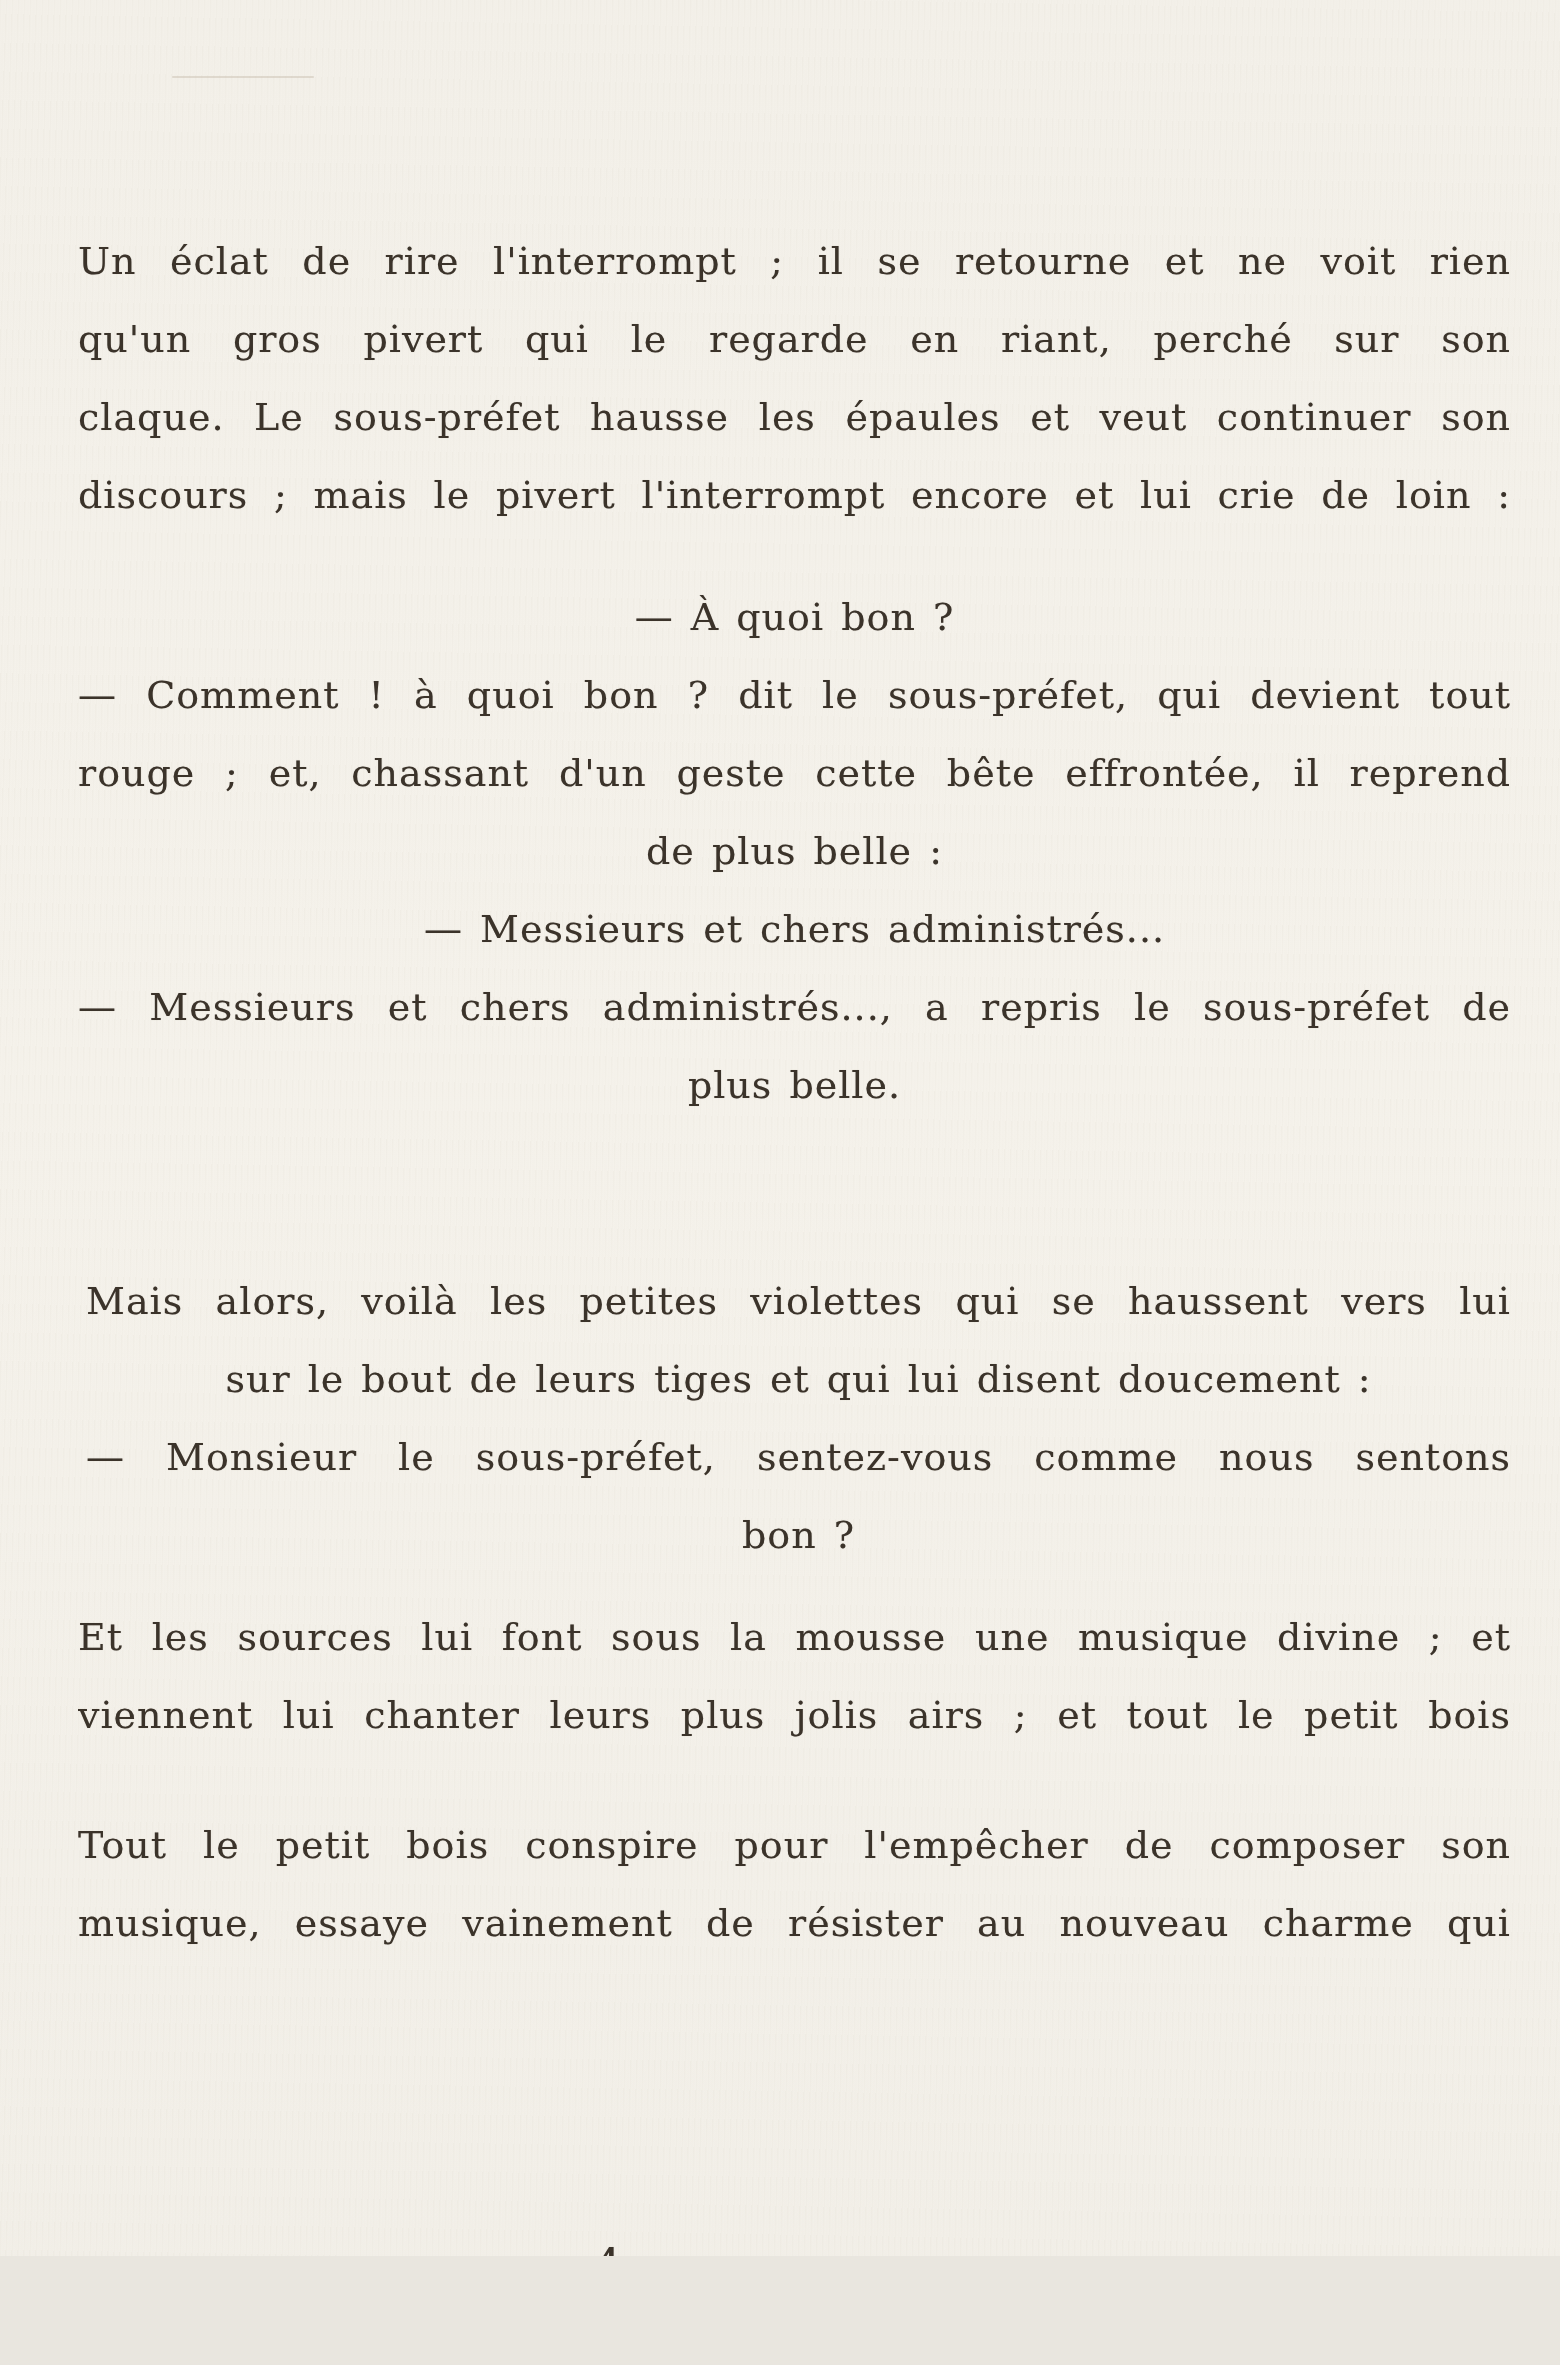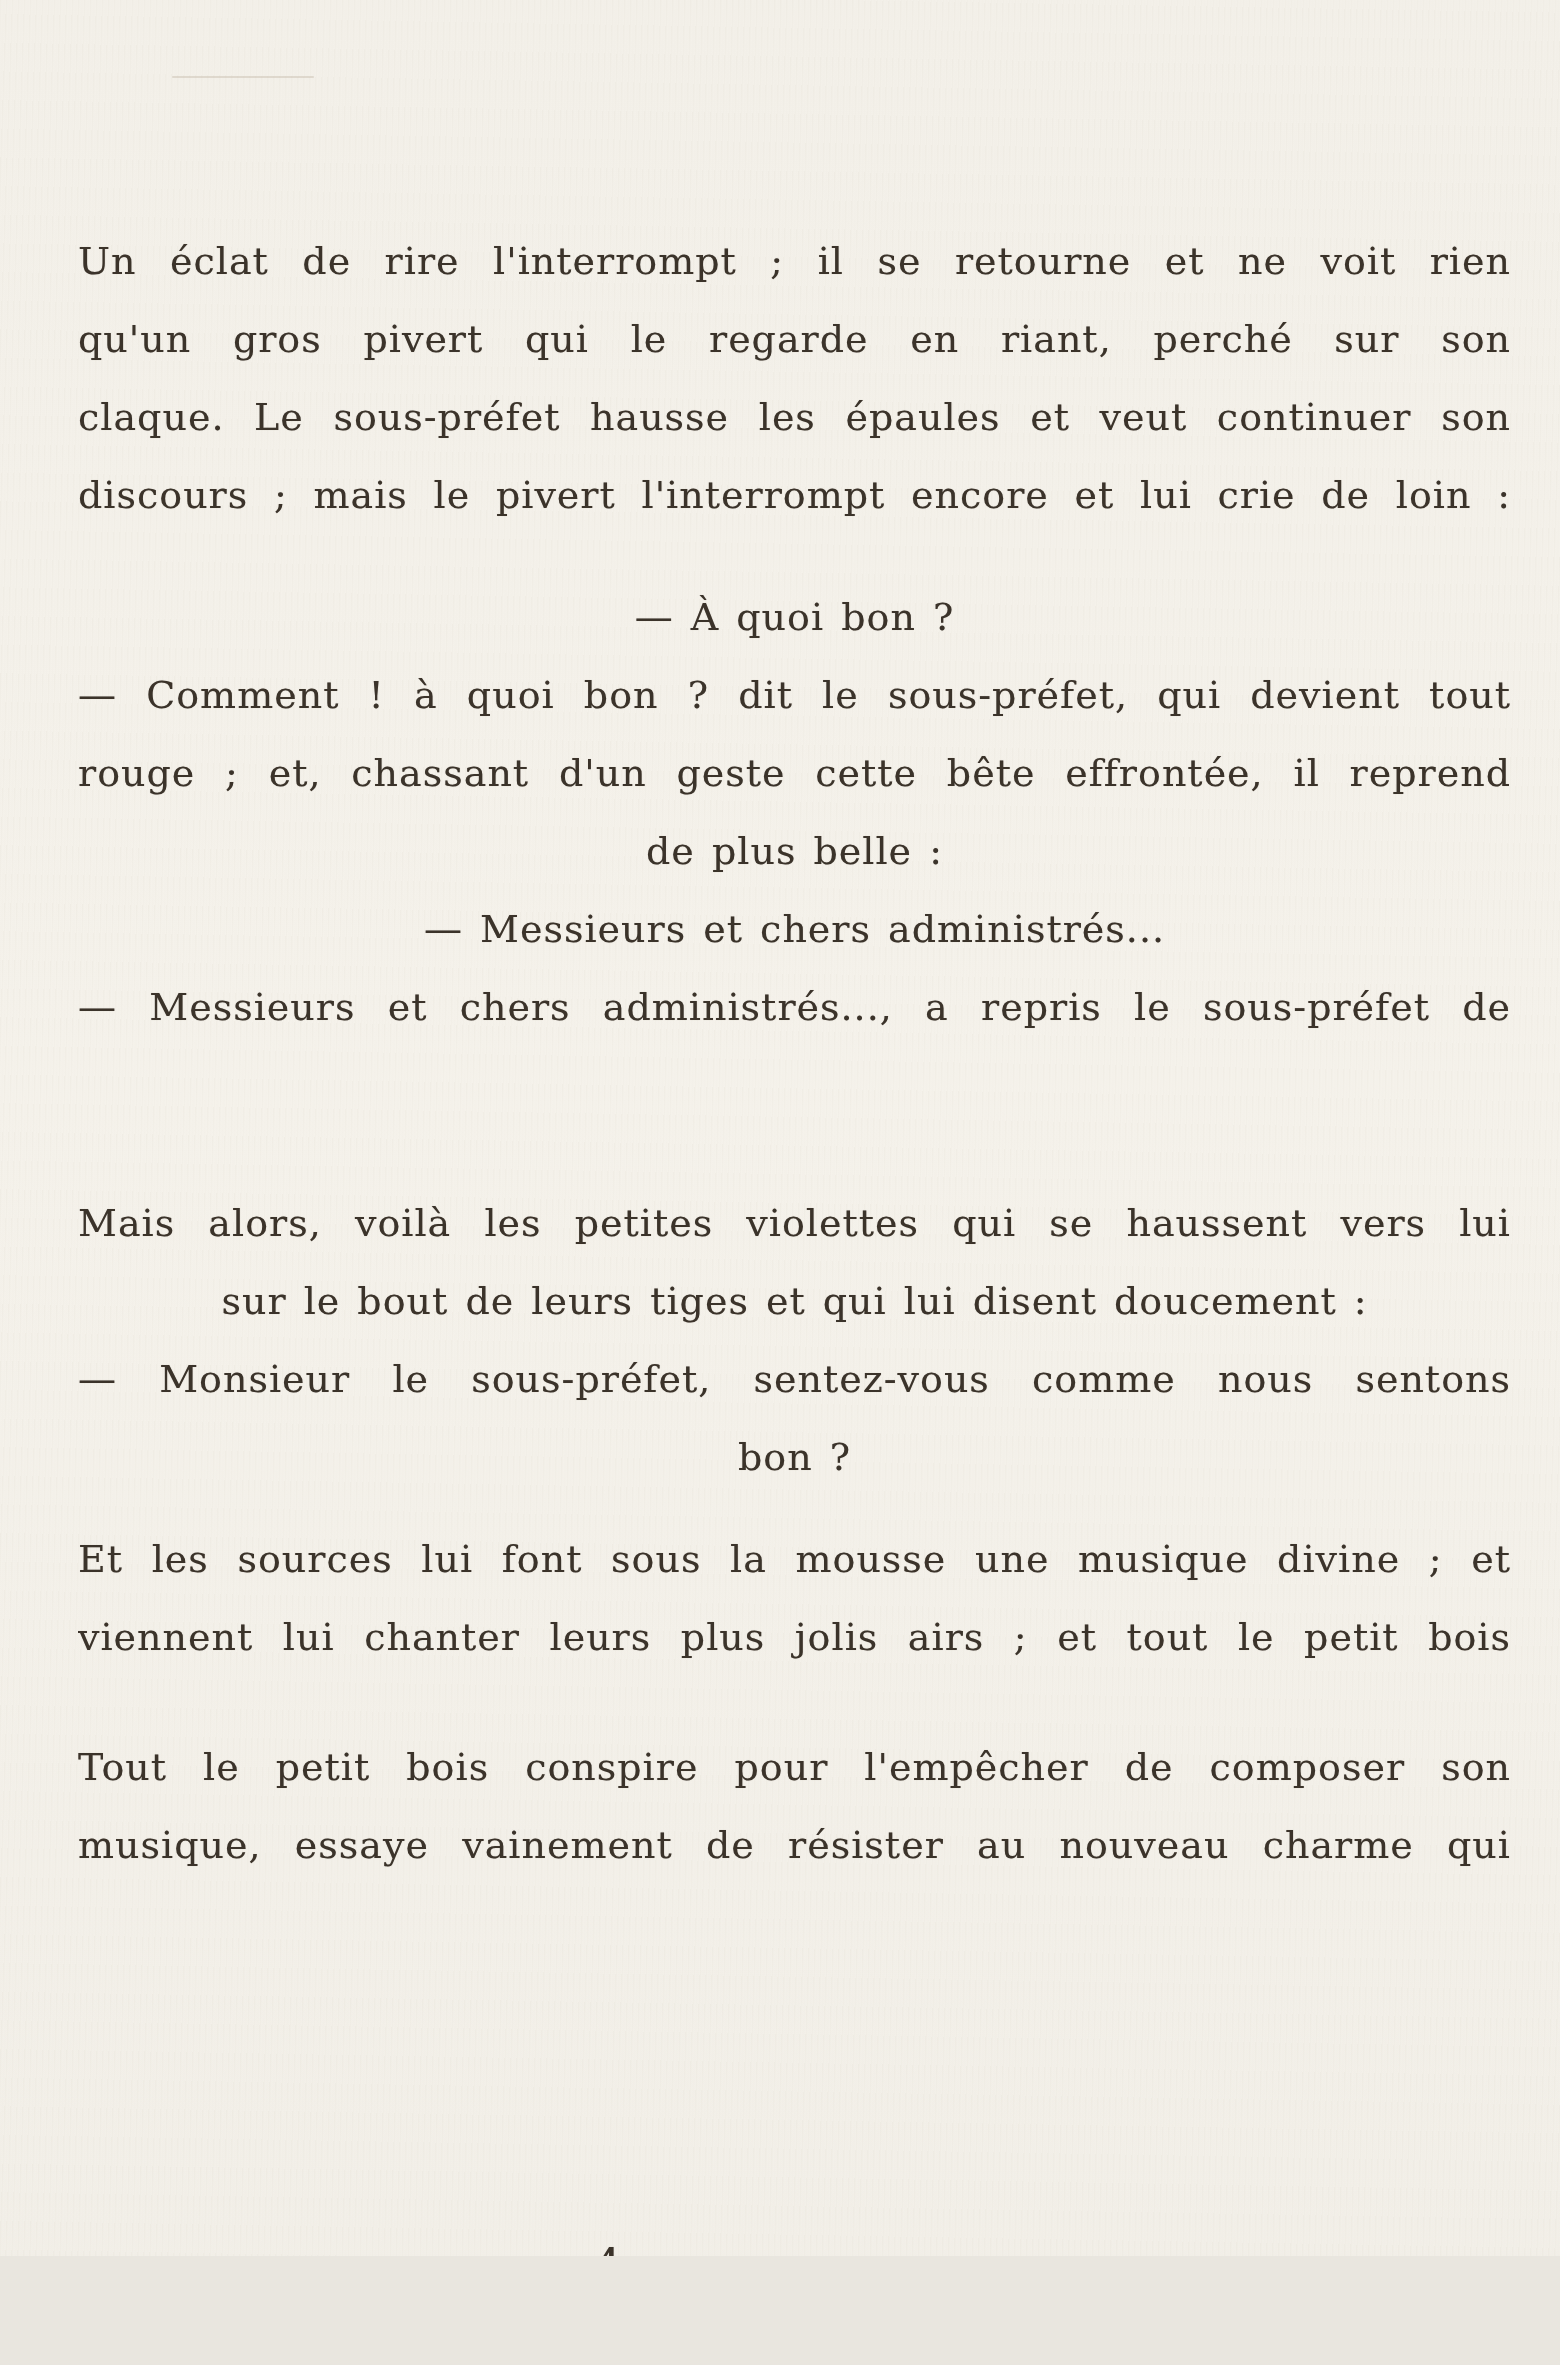--- a/index.html
+++ b/index.html
@@ -36,21 +36,21 @@
     right: 71px;
     top: 222px;
     font-size: 38px;
     letter-spacing: 1px;
     word-spacing: 4px;
     text-shadow: 0 0 0.7px rgba(59,51,42,0.35);
   }
   .para { margin: 0; padding: 0; }
   .m-gap1 { margin-bottom: 44px; }
   .m-gap2 { margin-bottom: 138px; }
-  .m-gap3 { margin-bottom: 23.6px; }
+  .m-gap3 { margin-bottom: 23.6px; margin-left: 8px; }
   .m-gap4 { margin-bottom: 52px; }
   .line {
     height: 78px;
     line-height: 78px;
     white-space: nowrap;
     text-align: center;
   }
   .line.j {
     white-space: normal;
     text-align: justify;
@@ -82,20 +82,21 @@
       <div class="line j">discours ; mais le pivert l'interrompt encore et lui crie de loin :</div>
     </div>
 
     <div class="para m-gap2">
       <div class="line">— À quoi bon ?</div>
       <div class="line j">— Comment ! à quoi bon ? dit le sous-préfet, qui devient tout</div>
       <div class="line j">rouge ; et, chassant d'un geste cette bête effrontée, il reprend</div>
       <div class="line">de plus belle :</div>
       <div class="line">— Messieurs et chers administrés...</div>
       <div class="line j">— Messieurs et chers administrés..., a repris le sous-préfet de</div>
+      <div class="line">plus belle.</div>
     </div>
 
     <div class="para m-gap3">
       <div class="line j">Mais alors, voilà les petites violettes qui se haussent vers lui</div>
       <div class="line">sur le bout de leurs tiges et qui lui disent doucement :</div>
       <div class="line j">— Monsieur le sous-préfet, sentez-vous comme nous sentons</div>
       <div class="line">bon ?</div>
     </div>
 
     <div class="para m-gap4">

